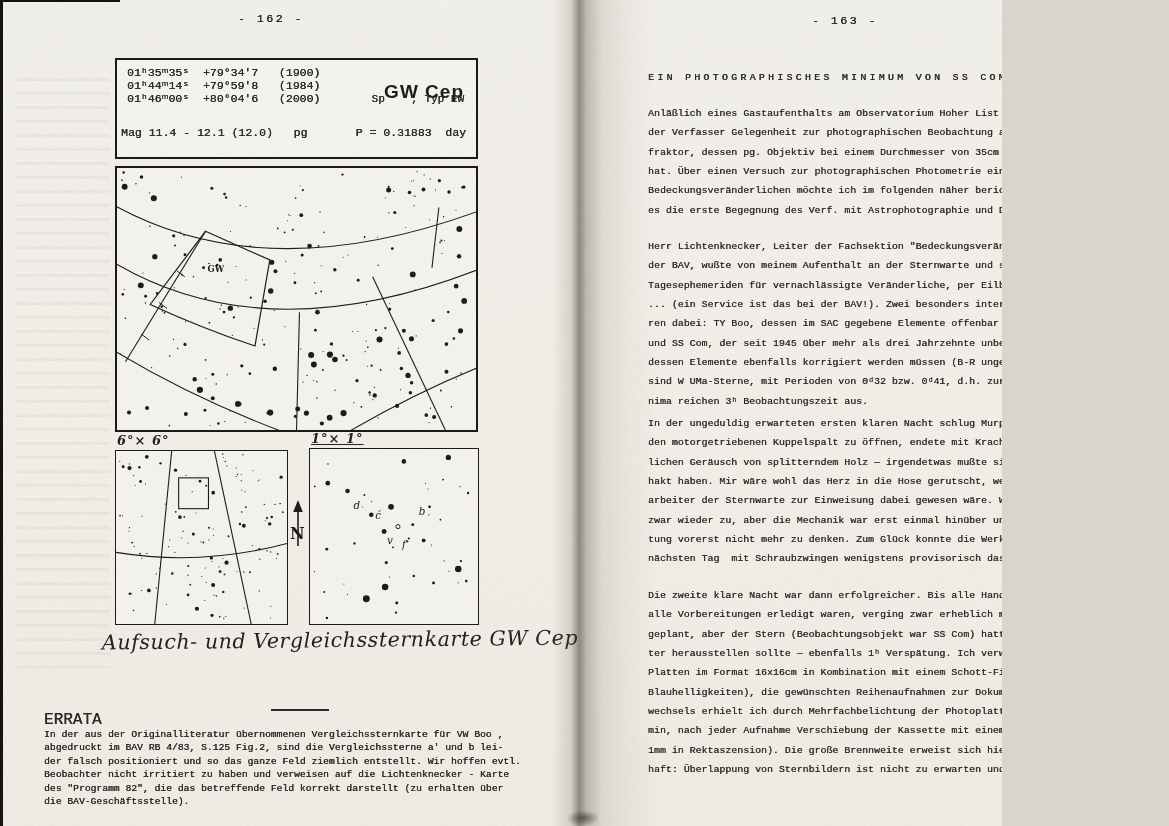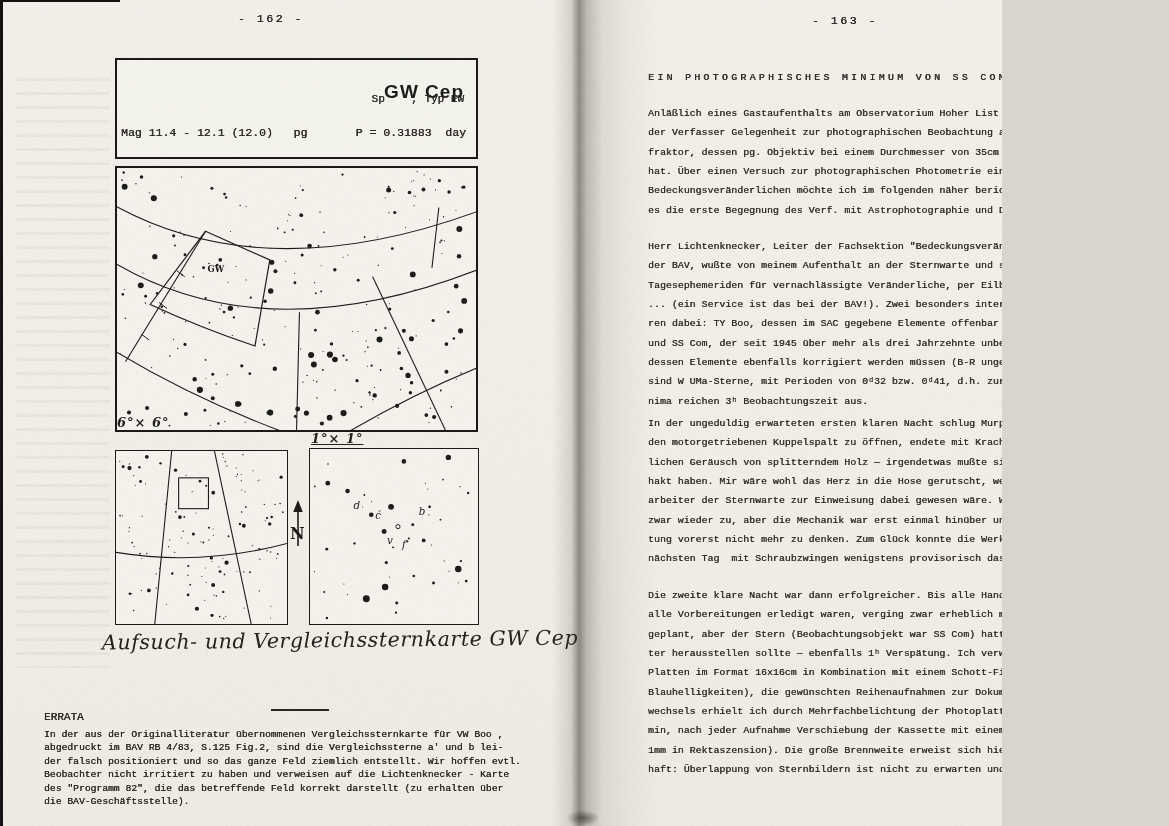--- a/index.html
+++ b/index.html
@@ -16,21 +16,21 @@
   .caption{font-size:20.5px;letter-spacing:0.6px;transform:rotate(-0.6deg);}
   .small-label{font-size:13px;font-weight:bold;letter-spacing:1px;}
   .hbox{box-sizing:border-box;border:2px solid #1b1a18;width:363px;height:101px;background:rgba(250,249,244,0.5);}
   .coords{white-space:pre;font-size:11.5px;line-height:12.9px;text-shadow:0.3px 0 0 currentColor;}
   .mag{white-space:pre;font-size:11.5px;text-shadow:0.3px 0 0 currentColor;}
   .gwcep{font-family:"Liberation Sans","DejaVu Sans",sans-serif;font-weight:bold;font-size:19px;letter-spacing:1px;color:#1d1c19;}
   .sp{white-space:pre;font-size:11px;text-shadow:0.25px 0 0 currentColor;}
   .period{white-space:pre;font-size:11.5px;text-shadow:0.3px 0 0 currentColor;}
   .chart{box-sizing:border-box;background:#f7f5ef;border:2px solid #1b1a18;}
   .chart-thin{box-sizing:border-box;background:#f7f5ef;border:1.8px solid #1b1a18;}
-  .err-h{font-size:11px;text-shadow:0.3px 0 0 currentColor;}
+  .err-h{font-size:16px;text-shadow:0.3px 0 0 currentColor;}
   .err-b{white-space:pre;font-size:9.7px;line-height:13.45px;text-shadow:0.3px 0 0 currentColor;}
   .rule{background:#2a2927;height:2px;}
   .edge-left{left:0;top:0;width:3px;height:826px;background:#141311;z-index:6;}
   .edge-top{left:0;top:0;width:120px;height:2px;background:#141311;z-index:6;}
   .edge-right{left:1160px;top:58px;width:2px;height:745px;z-index:6;
       background:repeating-linear-gradient(180deg,rgba(40,36,30,0.75) 0 13px,rgba(40,36,30,0.05) 13px 27px);}
   .gutter{left:552px;top:0;width:105px;height:826px;z-index:5;pointer-events:none;
       background:linear-gradient(90deg,rgba(90,84,74,0) 0%,rgba(90,84,74,0.18) 18%,rgba(52,48,42,0.52) 26%,rgba(70,65,57,0.30) 33%,rgba(110,104,94,0.14) 48%,rgba(120,114,104,0.07) 70%,rgba(120,114,104,0) 100%);}
   .smudge{left:566px;top:810px;width:34px;height:16px;border-radius:50%;z-index:6;
       background:radial-gradient(ellipse at center,rgba(30,27,22,0.55),rgba(30,27,22,0) 70%);}
@@ -43,20 +43,23 @@
 <body>
 
 <div class="scan">
 
   <div class="abs ghost"></div>
 
   <section>
     <div class="abs mono pnum" style="left:238px;top:12px;">-  162  -</div>
 
     <div class="abs hbox" style="left:115px;top:58px;">
+      <div class="abs mono coords" style="left:10px;top:7px;">01ʰ35ᵐ35ˢ  +79°34'7   (1900)
+01ʰ44ᵐ14ˢ  +79°59'8   (1984)
+01ʰ46ᵐ00ˢ  +80°04'6   (2000)</div>
       <div class="abs mono mag" style="left:4px;top:66px;">Mag 11.4 - 12.1 (12.0)   pg</div>
       <div class="abs gwcep" style="right:12px;top:21px;">GW Cep</div>
       <div class="abs mono sp" style="right:12px;top:33px;">Sp    , Typ EW</div>
       <div class="abs mono period" style="right:10px;top:66px;">P = 0.31883  day</div>
     </div>
 
     <svg class="abs chart" style="left:115px;top:166px;" width="363" height="266" viewBox="0 0 362 265">
         <circle cx="7.2" cy="19.0" r="2.97" fill="#1d1c1a"></circle>
         <circle cx="251.9" cy="138.1" r="0.72" fill="#1d1c1a"></circle>
         <circle cx="169.0" cy="65.1" r="0.99" fill="#1d1c1a"></circle>
@@ -309,21 +312,21 @@
       </g>
       <g stroke="#1d1c1a" stroke-width="1">
         <line x1="60" y1="104" x2="68" y2="110"></line>
         <line x1="42" y1="136" x2="50" y2="142"></line>
         <line x1="24" y1="168" x2="32" y2="174"></line>
       </g>
       <circle cx="87" cy="101" r="1.5" fill="#1d1c1a"></circle>
       <text x="91" y="105" font-size="8.5" font-weight="bold" font-family="Liberation Mono, DejaVu Sans Mono, monospace" fill="#1d1c1a">GW</text>
     </svg>
 
-    <div class="abs hand small-label" style="left:117px;top:415px;text-align:right;">6°× 6°</div>
+    <div class="abs hand small-label" style="left:117px;top:433px;text-align:right;">6°× 6°</div>
     <svg class="abs chart-thin" style="left:115px;top:450px;" width="173" height="175" viewBox="0 0 172 174">
         <circle cx="87.9" cy="92.0" r="0.91" fill="#1d1c1a"></circle>
         <circle cx="101.0" cy="145.9" r="0.80" fill="#1d1c1a"></circle>
         <circle cx="16.3" cy="92.1" r="0.91" fill="#1d1c1a"></circle>
         <circle cx="77.8" cy="83.6" r="1.51" fill="#1d1c1a"></circle>
         <circle cx="72.7" cy="115.6" r="1.06" fill="#1d1c1a"></circle>
         <circle cx="29.7" cy="33.0" r="0.58" fill="#1d1c1a"></circle>
         <circle cx="68.7" cy="66.3" r="0.87" fill="#1d1c1a"></circle>
         <circle cx="24.2" cy="103.3" r="0.86" fill="#1d1c1a"></circle>
         <circle cx="72.5" cy="144.8" r="1.39" fill="#1d1c1a"></circle>

